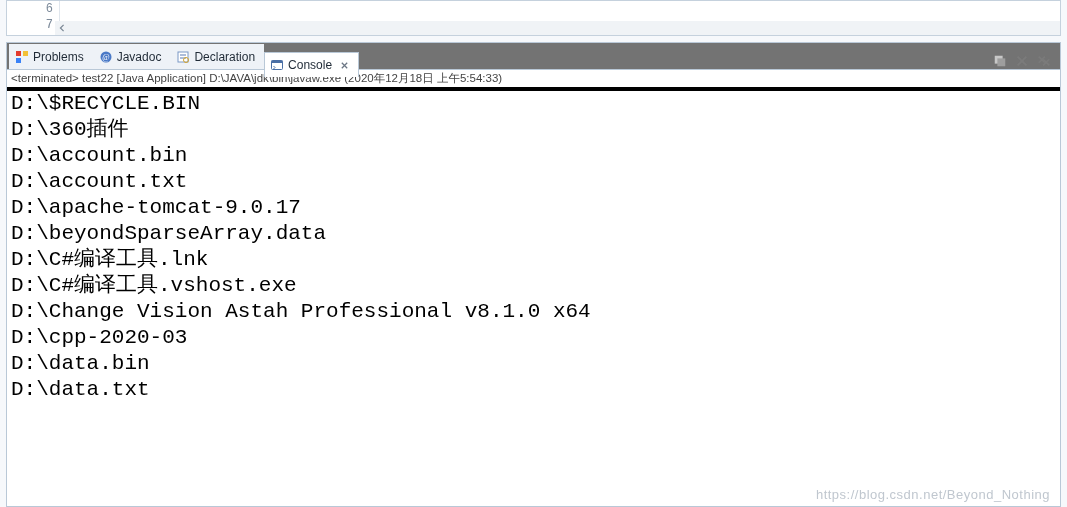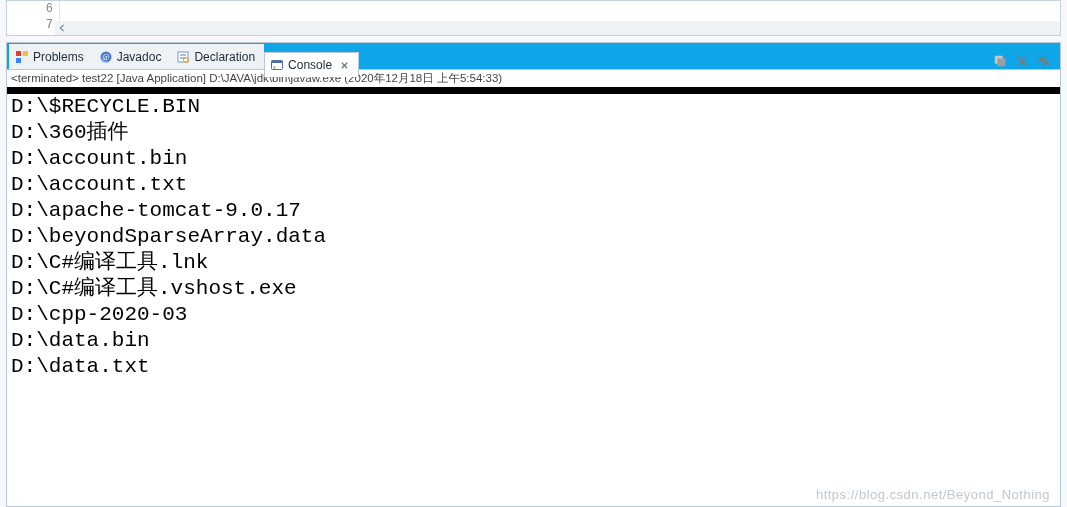--- a/index.html
+++ b/index.html
@@ -64,21 +64,21 @@
     border: 1px solid #b9c8d7;
     background: #ffffff;
     flex: 1;
     display: flex;
     flex-direction: column;
     min-height: 0;
   }
   .tab-bar {
     display: flex;
     align-items: flex-end;
-    background: #0ea5e9;
+    background: #737373;
     border-bottom: 1px solid #b9c8d7;
     padding: 2px 2px 0 2px;
     height: 24px;
     position: relative;
   }
   .tab {
     display: flex;
     align-items: center;
     gap: 4px;
     padding: 2px 8px 2px 5px;
@@ -122,21 +122,21 @@
     width: 16px;
     height: 16px;
     display: inline-flex;
     align-items: center;
     justify-content: center;
   }
   .console-header {
     font-size: 11.5px;
     color: #444444;
     padding: 1px 4px;
-    border-bottom: 7px solid #000000;
+    border-bottom: 4px solid #000000;
     background: #ffffff;
     white-space: nowrap;
   }
   .console-body {
     flex: 1;
     overflow: hidden;
     background: #ffffff;
     padding: 0 4px 0 4px;
     position: relative;
   }
@@ -255,20 +255,21 @@
 
     <div class="console-body">
       <div class="console-line">D:\$RECYCLE.BIN</div>
       <div class="console-line">D:\360插件</div>
       <div class="console-line">D:\account.bin</div>
       <div class="console-line">D:\account.txt</div>
       <div class="console-line">D:\apache-tomcat-9.0.17</div>
       <div class="console-line">D:\beyondSparseArray.data</div>
       <div class="console-line">D:\C#编译工具.lnk</div>
       <div class="console-line">D:\C#编译工具.vshost.exe</div>
+      <div class="console-line">D:\Change Vision Astah Professional v8.1.0 x64</div>
       <div class="console-line">D:\cpp-2020-03</div>
       <div class="console-line">D:\data.bin</div>
       <div class="console-line">D:\data.txt</div>
       <div class="watermark">https://blog.csdn.net/Beyond_Nothing</div>
     </div>
 
   </div>
 </div>
 
 </body></html>

